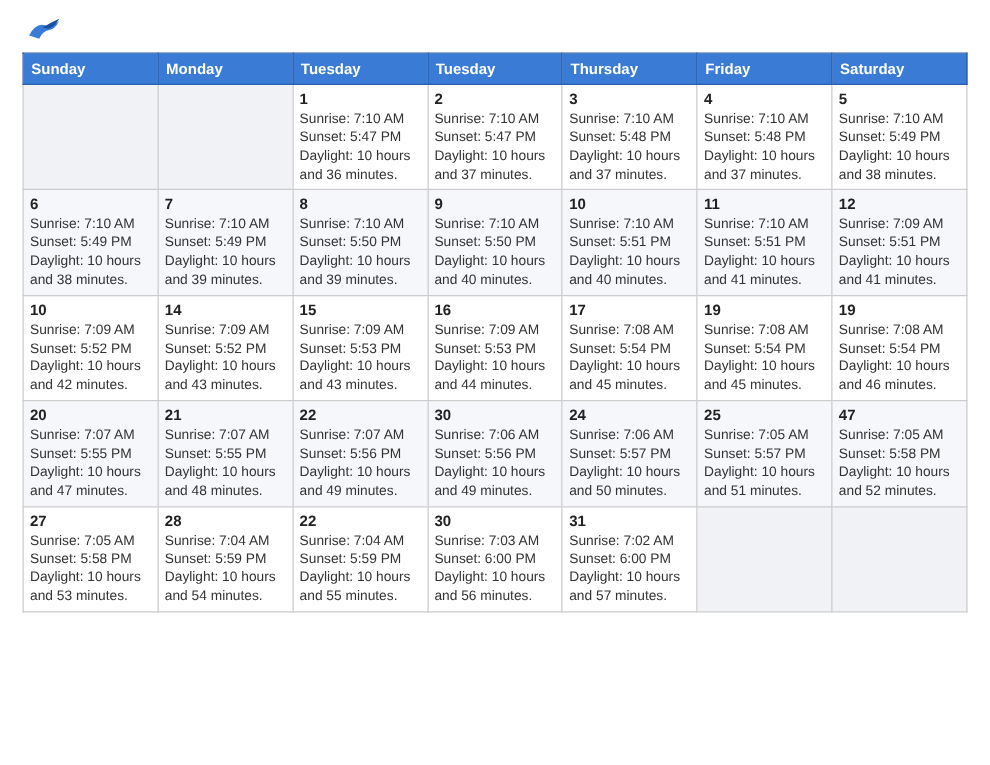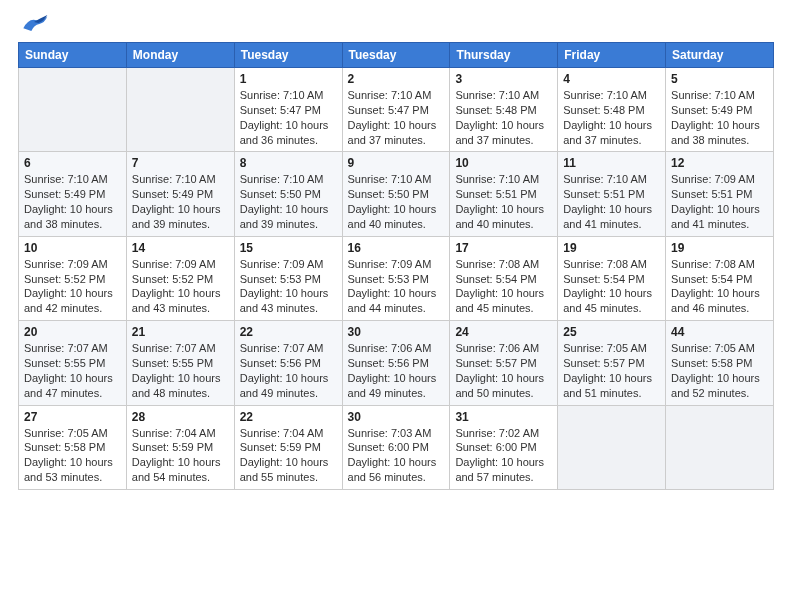--- a/index.html
+++ b/index.html
@@ -292,21 +292,21 @@
 Sunset: 5:57 PM
 Daylight: 10 hours and 50 minutes.</div>
           </td>
           <td>
             <span class="day-num">25</span>
             <div class="cell-text" style="white-space: pre-line;">Sunrise: 7:05 AM
 Sunset: 5:57 PM
 Daylight: 10 hours and 51 minutes.</div>
           </td>
           <td>
-            <span class="day-num">44</span>
+            <span class="day-num">47</span>
             <div class="cell-text" style="white-space: pre-line;">Sunrise: 7:05 AM
 Sunset: 5:58 PM
 Daylight: 10 hours and 52 minutes.</div>
           </td>
         </tr>
         <tr>
           <td>
             <span class="day-num">27</span>
             <div class="cell-text" style="white-space: pre-line;">Sunrise: 7:05 AM
 Sunset: 5:58 PM

